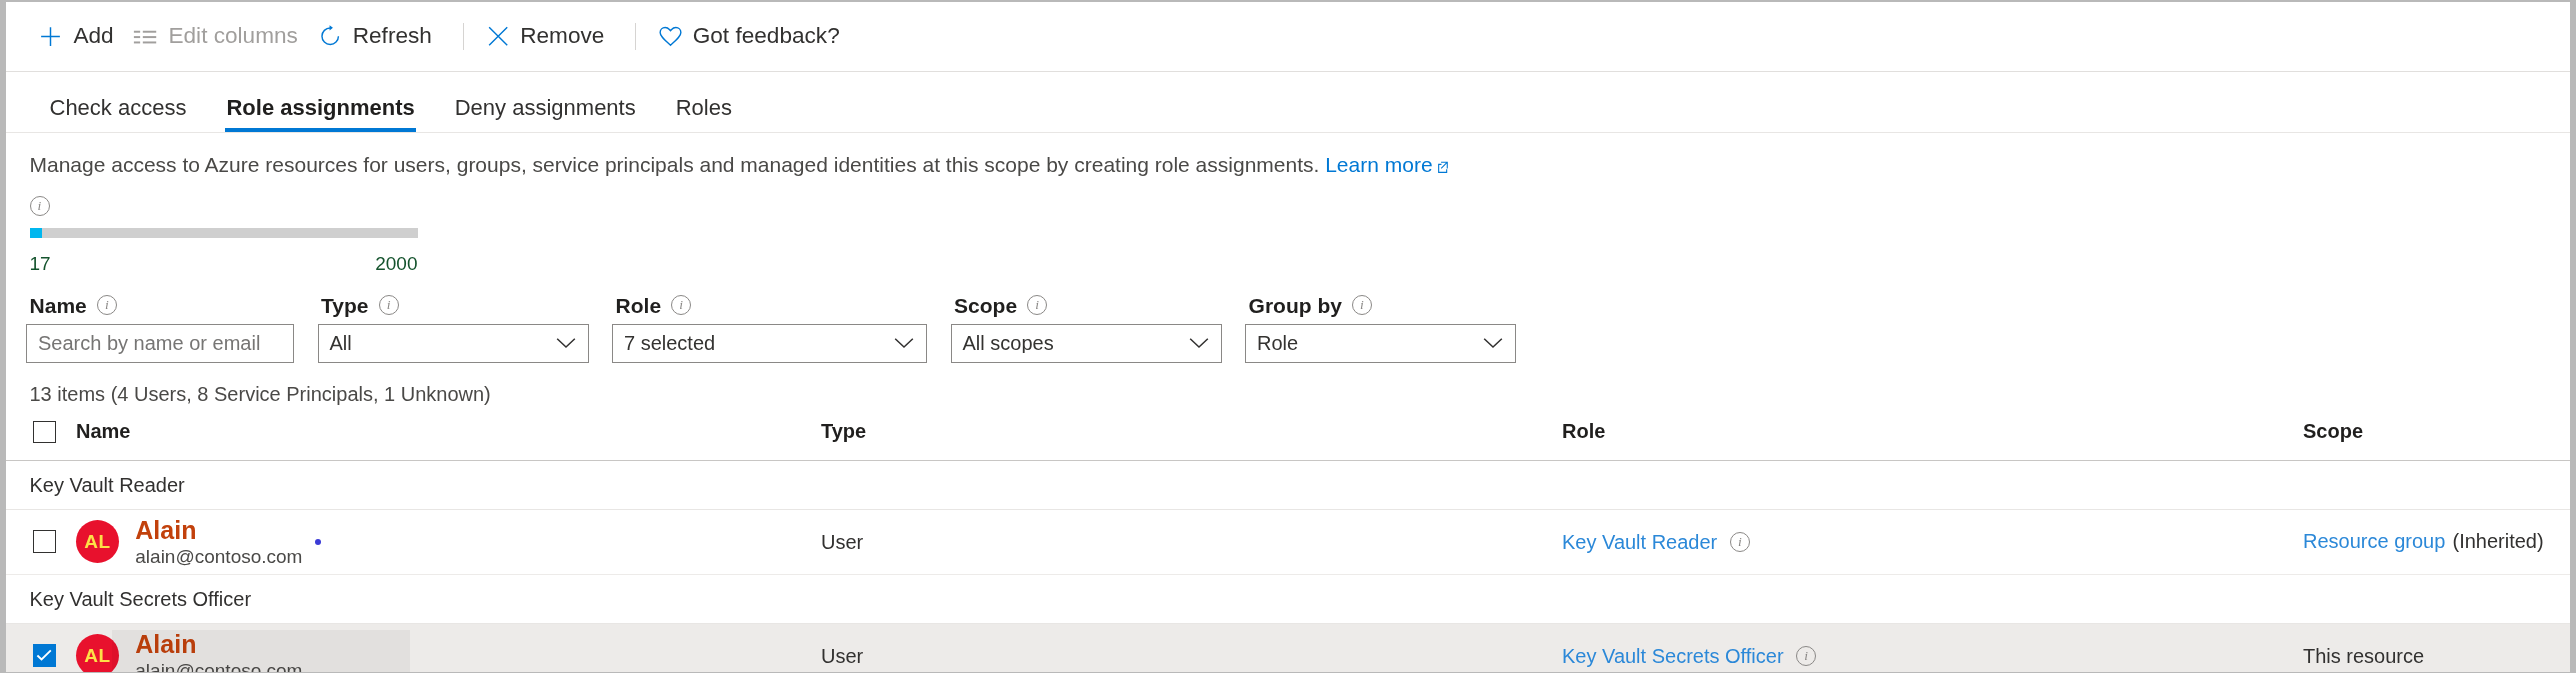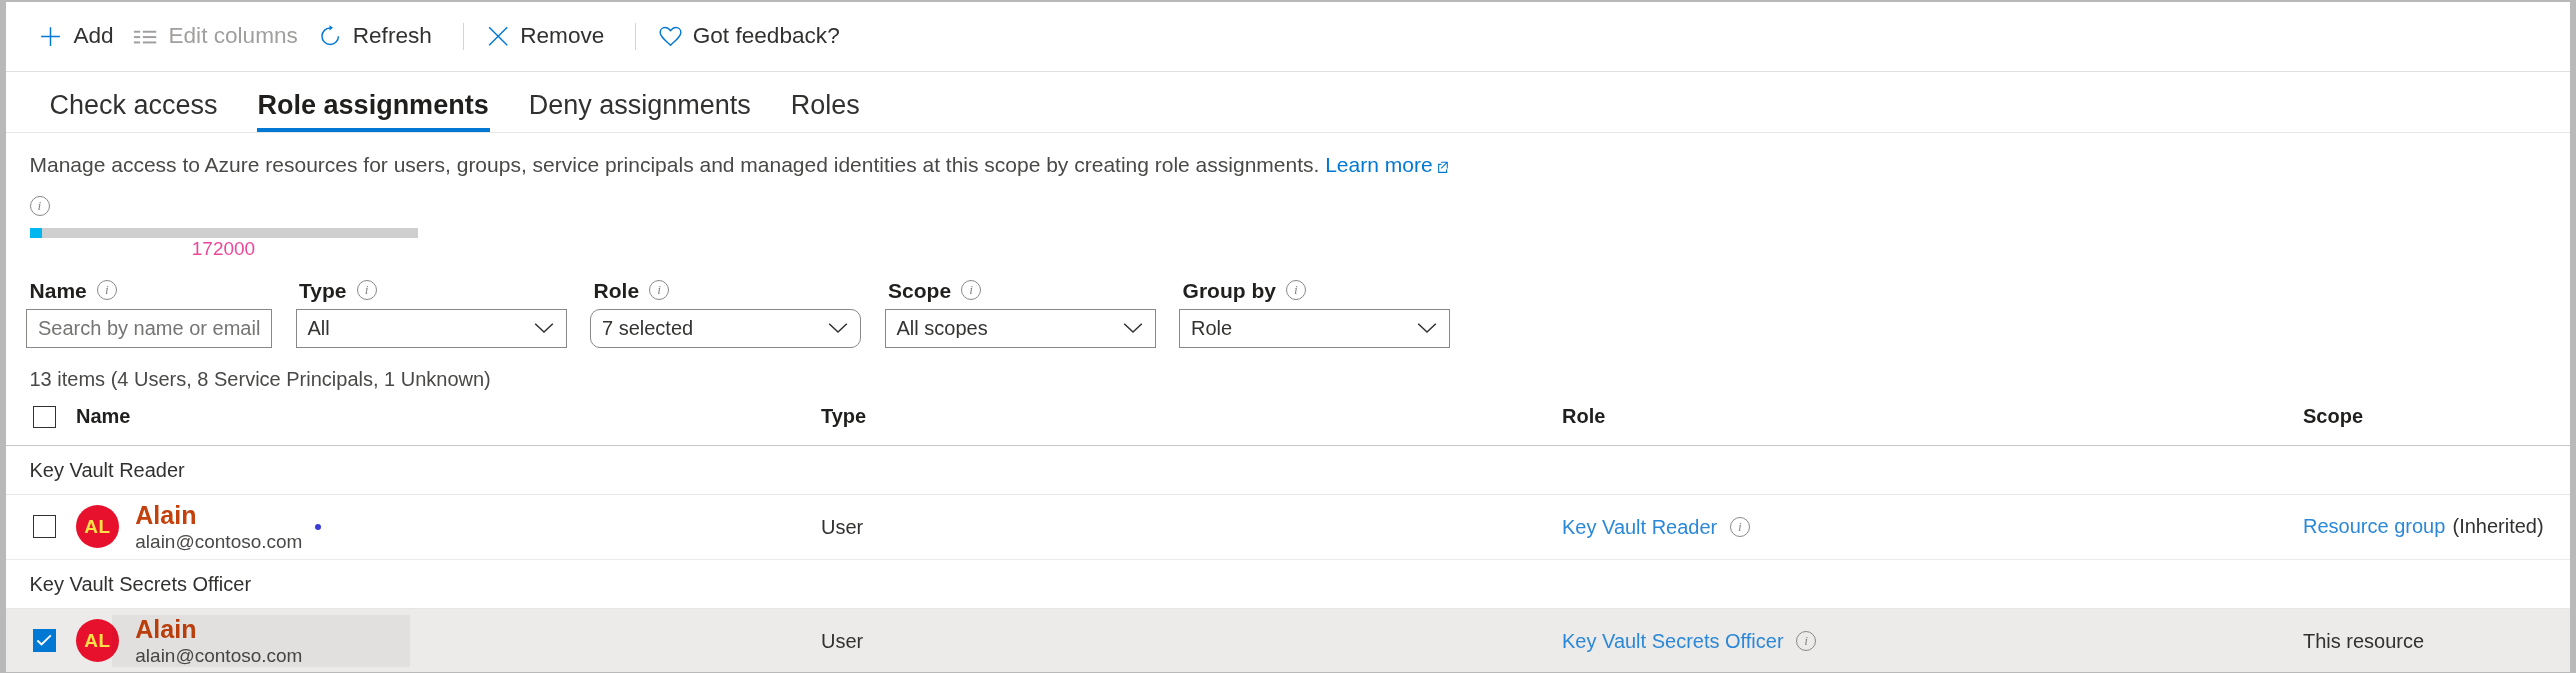--- a/index.html
+++ b/index.html
@@ -76,21 +76,21 @@
     display: flex;
     align-items: flex-end;
     gap: 0;
     padding: 0 0 0 23.5px;
     height: 61px;
     border-bottom: 0.9px solid #e8e6e4;
     box-sizing: border-box;
   }
   .tab {
     position: relative;
-    font-size: 27px;
+    font-size: 22px;
     color: #323130;
     padding: 0 20px 13.5px 20px;
     cursor: pointer;
     white-space: nowrap;
     line-height: 1;
   }
   .tab.active {
     font-weight: bold;
     color: #201f1e;
   }
@@ -164,24 +164,24 @@
     width: 100%;
     background: #cfcfcf;
   }
   .meter-fill {
     position: absolute;
     left: 0; top: 0; bottom: 0;
     background: #00b7ef;
   }
   .meter-labels {
     display: flex;
-    justify-content: center;
-    margin-top: 1px;
+    justify-content: space-between;
+    margin-top: 16px;
     font-size: 19px;
-    color: #ec4899;
+    color: #14532d;
     line-height: 1;
   }
 
   
   .filters {
     display: flex;
     align-items: flex-start;
     gap: 0;
     padding: 22px 0 0 20px;
   }
@@ -235,23 +235,23 @@
     white-space: nowrap;
     overflow: hidden;
     text-overflow: ellipsis;
   }
   .chev {
     flex: 0 0 auto;
     padding-right: 11.7px;
     display: flex;
     align-items: center;
   }
-  .w-name   { width: 246px; align-items: flex-end; }
+  .w-name   { width: 268px; align-items: flex-end; }
   .w-type   { width: 271px; }
-  .w-role   { width: 271px; border-radius: 10px; }
+  .w-role   { width: 315px; }
   .w-scope  { width: 271px; }
   .w-group  { width: 271px; }
 
   
   .items-count {
     padding: 21px 0 0 23.5px;
     font-size: 20px;
     color: #4a4947;
     line-height: 1;
   }

